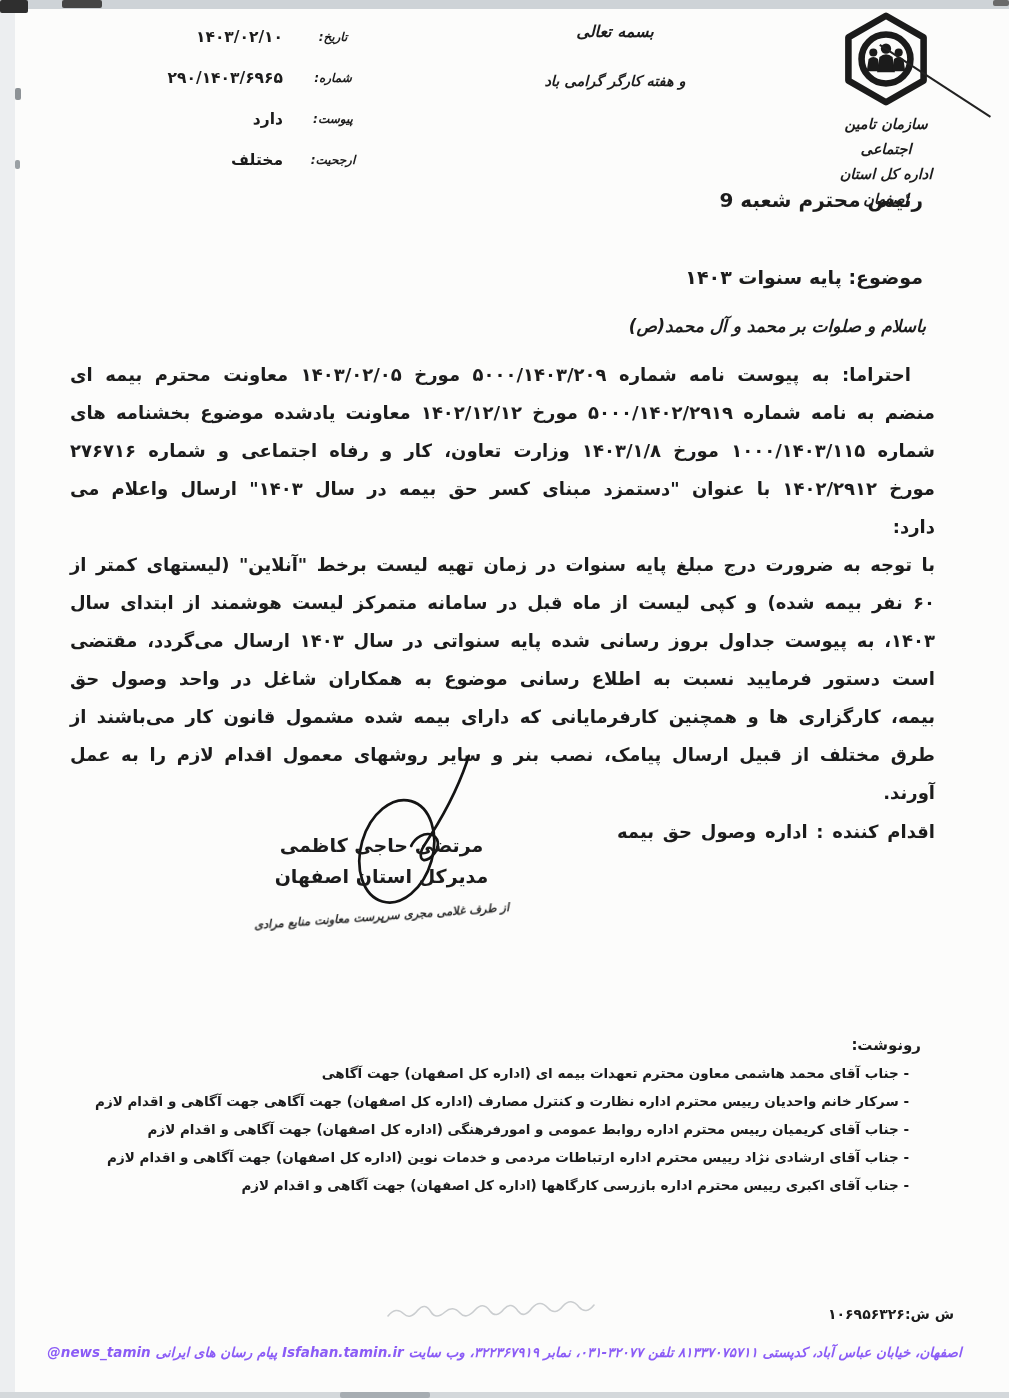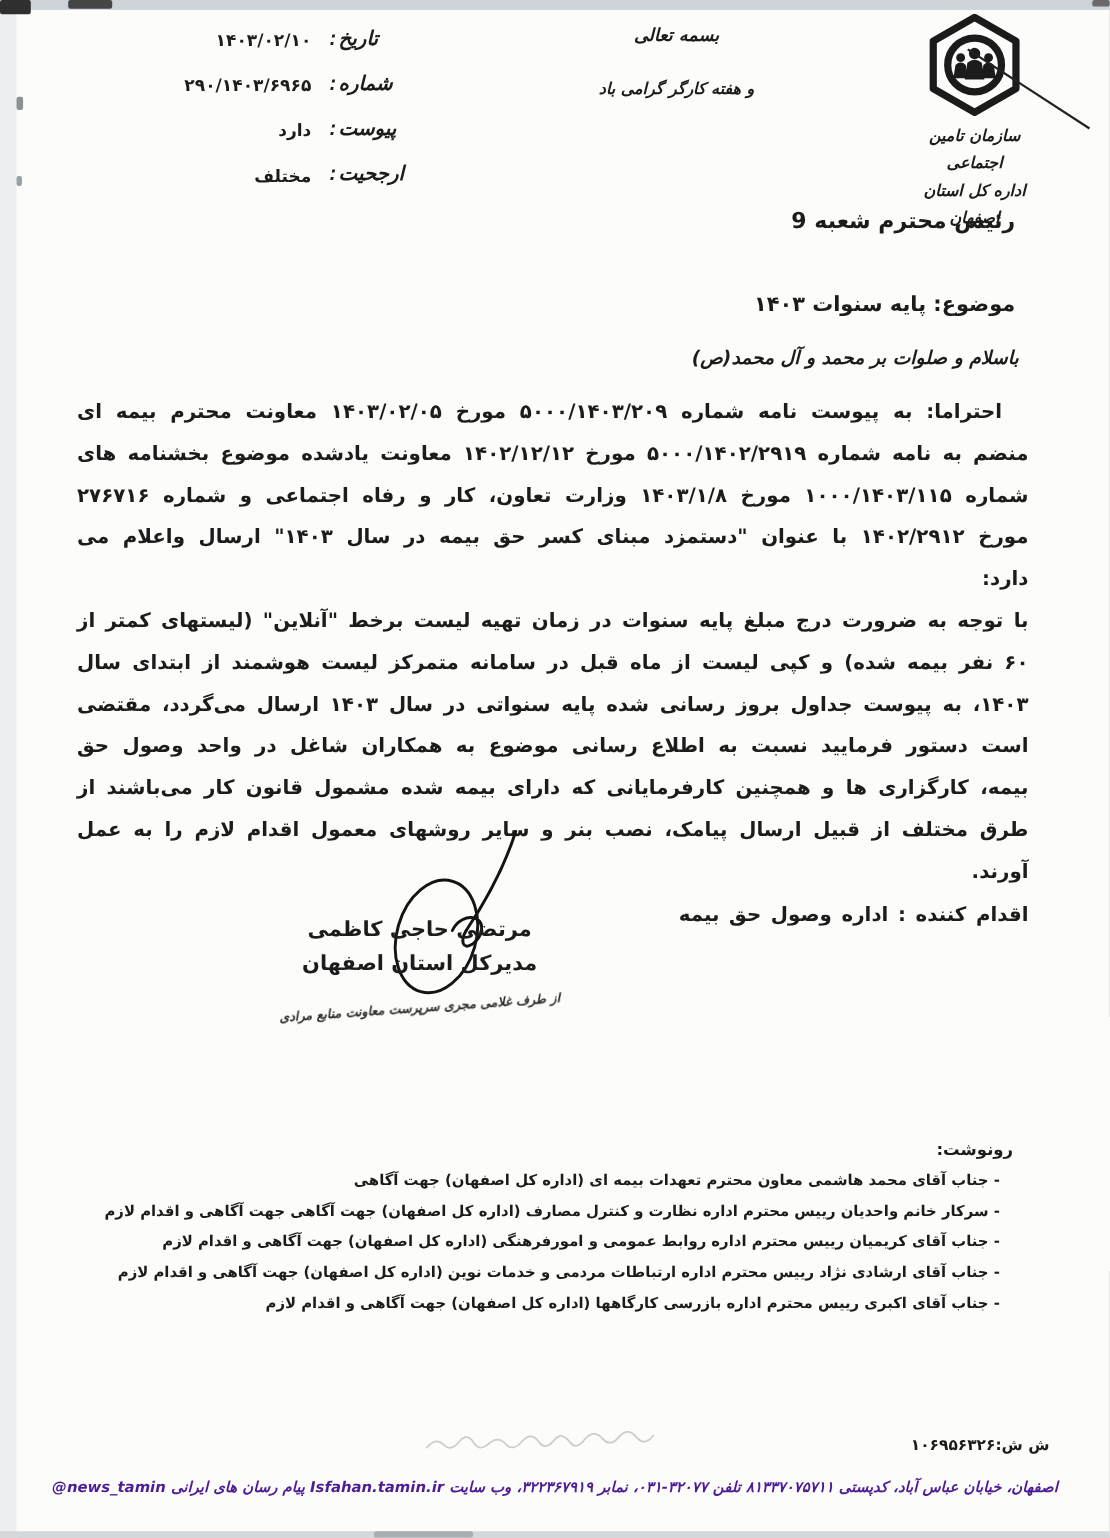--- a/index.html
+++ b/index.html
@@ -34,21 +34,21 @@
                 border-top:2.5px solid #222; transform:rotate(33deg); transform-origin:right top; }
 
   .center-head { position:absolute; top:22px; left:455px; width:320px; text-align:center; }
   .script { font-style:italic; }
   .besmellah { font-size:16px; font-weight:700; }
   .ministry  { font-size:16.5px; font-weight:700; margin-top:20px; }
   .slogan    { font-size:14.5px; font-weight:700; margin-top:32px; }
 
   .meta { position:absolute; top:24px; left:118px; display:grid;
           grid-template-columns:72px 165px; column-gap:14px; row-gap:14px; direction:rtl; }
-  .meta .lbl { font-size:18px; font-weight:700; font-style:italic; text-align:left; line-height:27px;font-family:Liberation Mono, monospace; }
+  .meta .lbl { font-size:12px; font-weight:700; font-style:italic; text-align:center; line-height:27px; }
   .meta .val { font-size:15.5px; font-weight:700; text-align:right; line-height:27px; letter-spacing:.5px; }
 
   
   .recipient  { position:absolute; top:188px; right:86px; font-size:20px; font-weight:700; }
   .subject    { position:absolute; top:266px; right:86px; font-size:19px; font-weight:700; }
   .salutation { position:absolute; top:316px; right:83px; font-size:17px; font-weight:700; font-style:italic; }
 
   .body-text { position:absolute; top:356px; right:74px; left:70px;
                font-size:18px; font-weight:600; line-height:38px;
                text-align:justify; word-spacing:2.5px; }
@@ -65,21 +65,21 @@
 
   
   .cc { position:absolute; top:1036px; right:88px; left:60px; text-align:right; }
   .cc-label { font-size:15px; font-weight:700; margin-bottom:5px; }
   .cc-item  { font-size:13.5px; font-weight:700; line-height:28px; padding-right:12px; }
 
   
   .tracking { position:absolute; top:1306px; right:55px; font-size:14px; font-weight:700; letter-spacing:.5px; }
   .faint-stamp { position:absolute; top:1296px; left:382px; opacity:.38; }
   .contact { position:absolute; top:1344px; left:0; width:100%; text-align:center;
-             font-size:13.5px; font-weight:600; font-style:italic; color:#4c1d95; }
+             font-size:13.5px; font-weight:600; font-style:italic; color:#8b5cf6; }
 </style>
 </head>
 <body>
 
 <div class="page">
 
   <div class="edge-top"></div>
   <div class="edge-left"></div>
   <div class="edge-bottom"></div>
   <div class="smudge sm1"></div>

